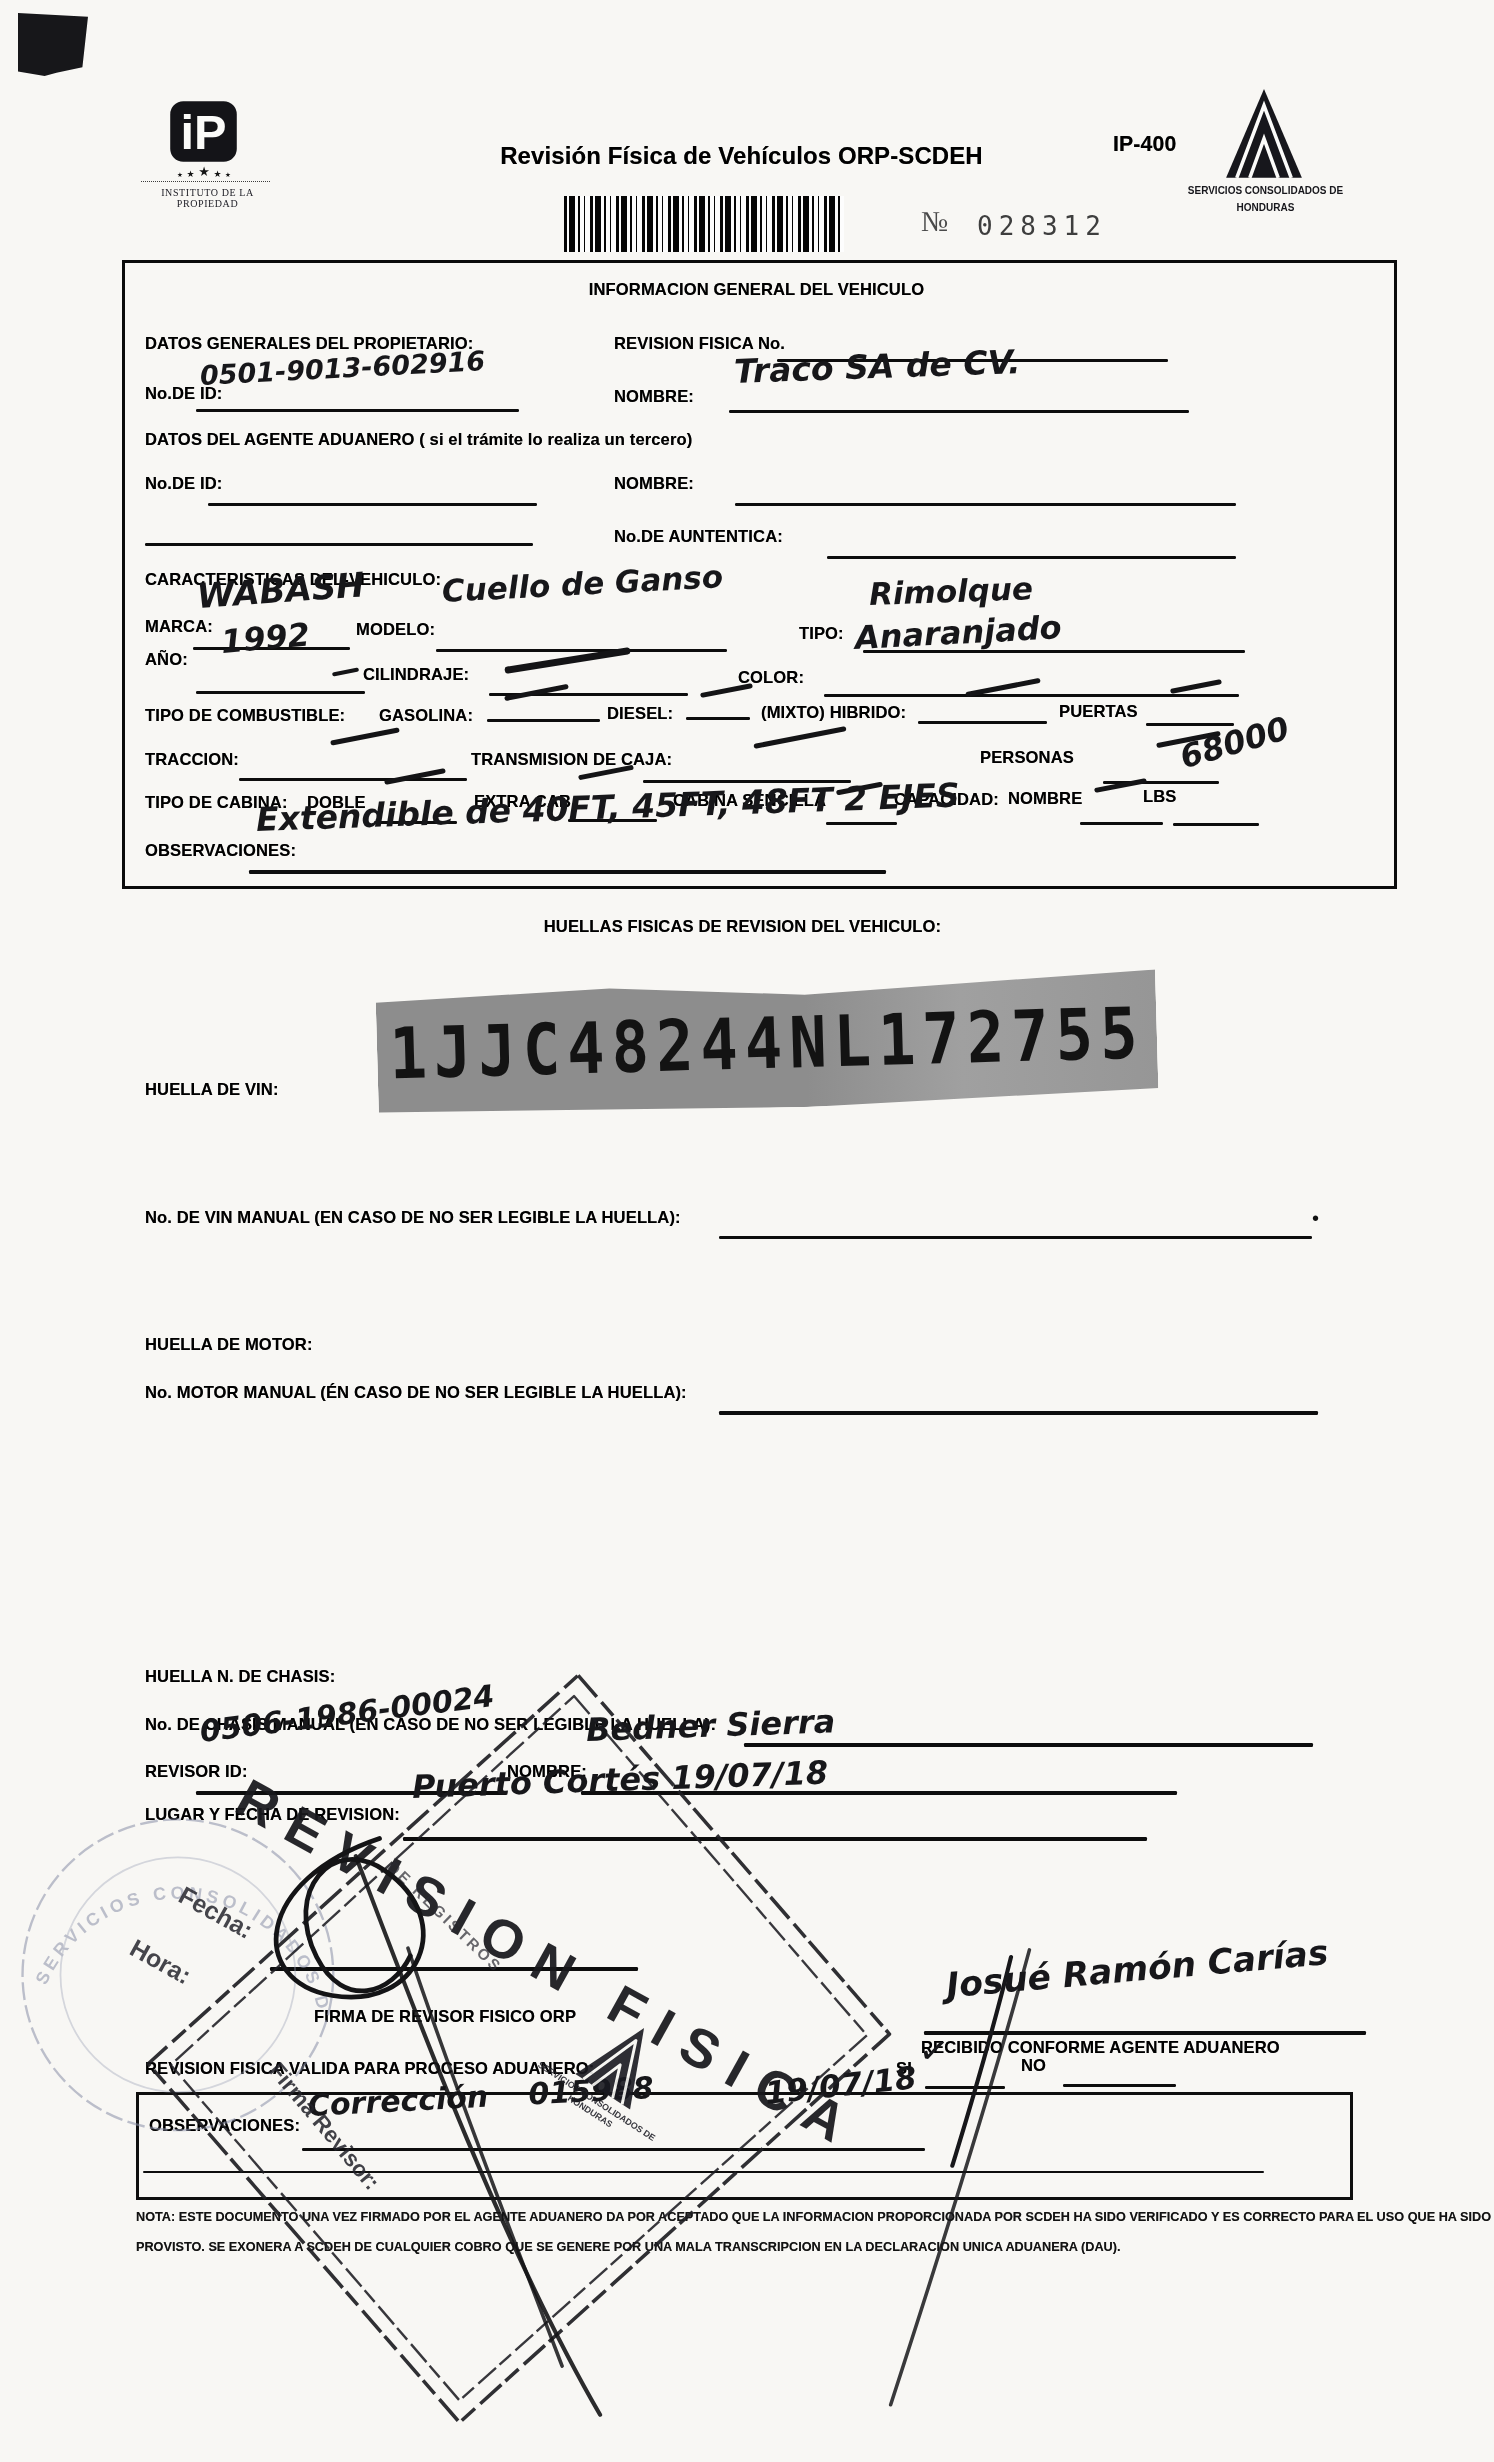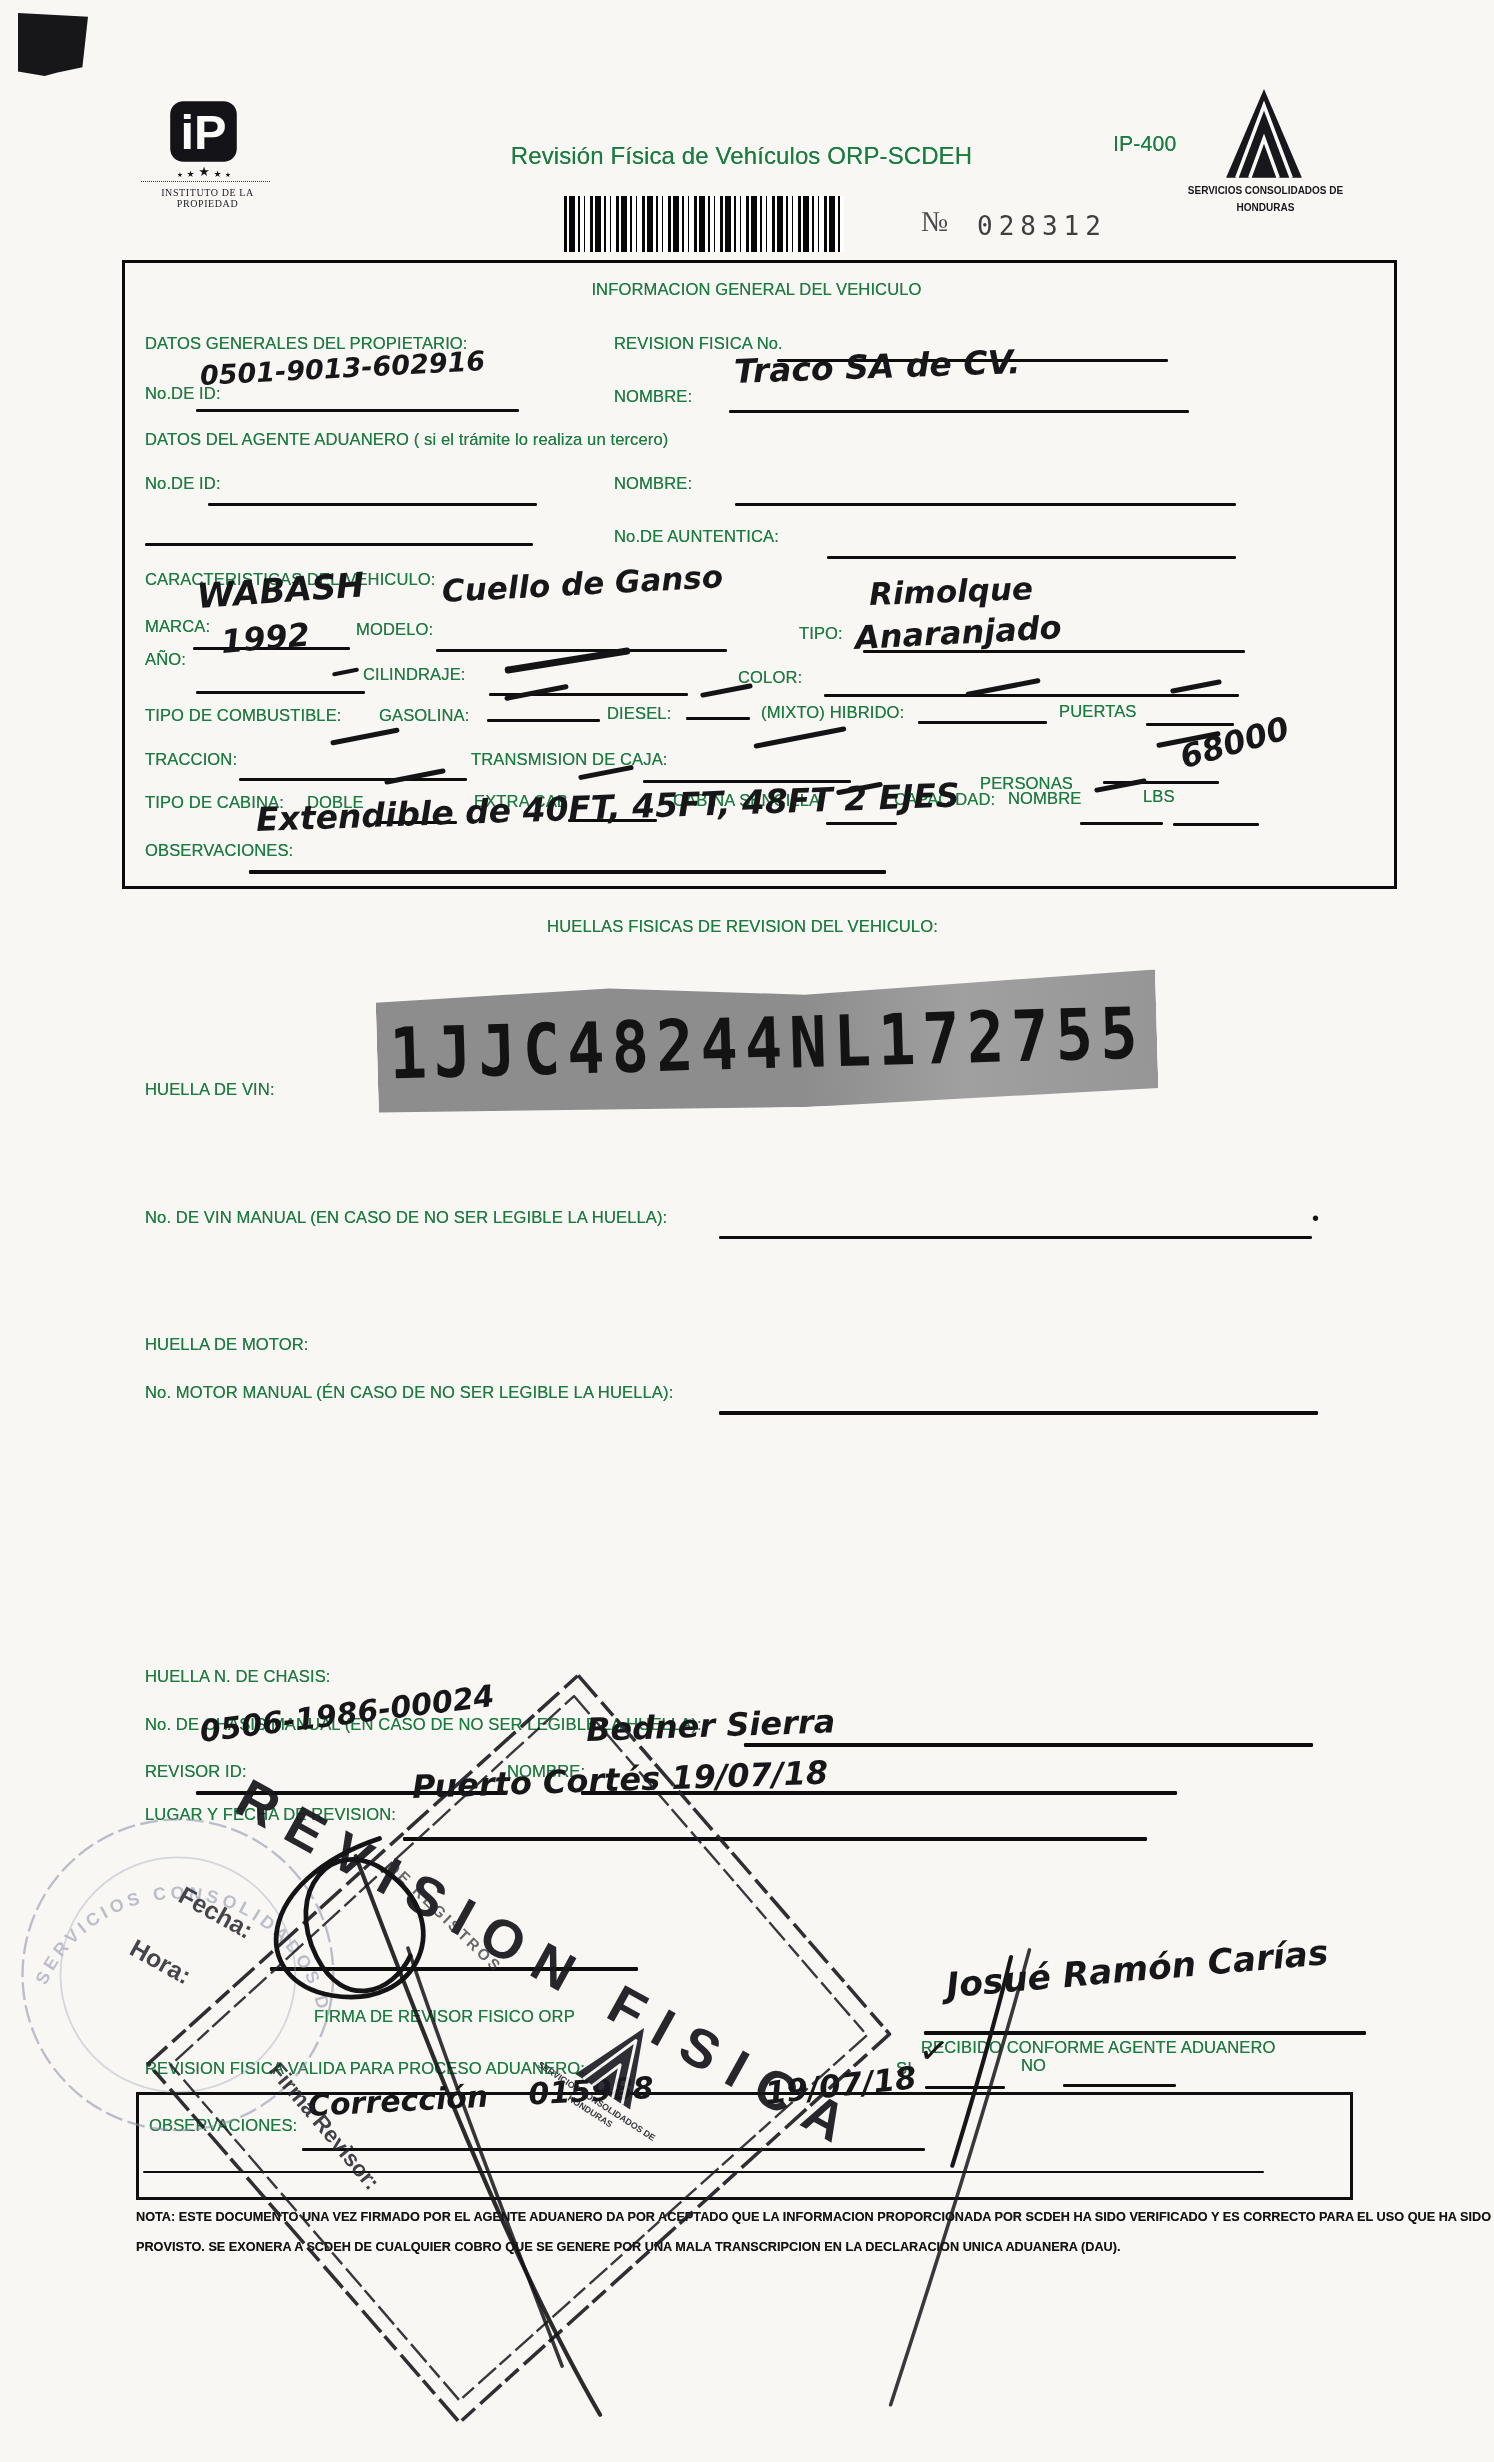--- a/index.html
+++ b/index.html
@@ -1,19 +1,19 @@
 <!DOCTYPE html>
 <html style="font-size:9.5px"><head>
 <meta charset="utf-8">
 <style>
   html,body{margin:0;padding:0;}
   body{width:1494px;height:2462px;position:relative;background:#f8f7f4;overflow:hidden;
        font-family:"Liberation Sans",sans-serif;}
   .abs{position:absolute;}
-  .lbl{position:absolute;font-family:"Liberation Sans",sans-serif;font-weight:normal;color:#15803d;
+  .lbl{position:absolute;font-family:"Liberation Sans",sans-serif;font-weight:bold;color:#000000;
        font-size:16.6px;letter-spacing:0.1px;white-space:nowrap;text-shadow:0 0 0.6px rgba(15,15,15,.55);}
   .center{text-align:center;}
   .hand{position:absolute;font-family:"DejaVu Sans",sans-serif;font-style:italic;font-weight:bold;
         color:#17171a;white-space:nowrap;transform-origin:left center;}
   .rule{position:absolute;background:#0d0d0d;height:3px;border-radius:1.2px;}
   .dash{position:absolute;background:#141416;height:5.3px;border-radius:3px;transform:rotate(-11deg);}
   .formbox{position:absolute;left:122px;top:260px;width:1269px;height:623px;
            border:3.6px solid #0b0b0b;background:transparent;}
   .obsbox{position:absolute;left:136px;top:2092px;width:1211px;height:102px;border:3.6px solid #0e0e0e;}
   .barcode{position:absolute;left:564px;top:196px;width:280px;height:56px;
@@ -135,21 +135,21 @@
 <div class="lbl" style="left:1059px;top:702px;">PUERTAS</div>
 <div class="dash" style="left:1170px;top:684px;width:52px;"></div>
 <div class="rule" style="left:1146px;top:723px;width:88px;"></div>
 
 <div class="lbl" style="left:145px;top:750px;">TRACCION:</div>
 <div class="dash" style="left:330px;top:734px;width:70px;"></div>
 <div class="rule" style="left:239px;top:778px;width:228px;"></div>
 <div class="lbl" style="left:471px;top:750px;">TRANSMISION DE CAJA:</div>
 <div class="dash" style="left:753px;top:735px;width:94px;"></div>
 <div class="rule" style="left:643px;top:780px;width:208px;"></div>
-<div class="lbl" style="left:980px;top:748px;margin-top:26px;">PERSONAS</div>
+<div class="lbl" style="left:980px;top:748px;">PERSONAS</div>
 <div class="dash" style="left:1156px;top:737px;width:65px;"></div>
 <div class="rule" style="left:1103px;top:781px;width:116px;"></div>
 
 <div class="lbl" style="left:145px;top:793px;">TIPO DE CABINA:</div>
 <div class="lbl" style="left:307px;top:793px;">DOBLE</div>
 <div class="dash" style="left:384px;top:774px;width:62px;"></div>
 <div class="rule" style="left:374px;top:821px;width:83px;"></div>
 <div class="lbl" style="left:474px;top:792px;text-align:center;">EXTRA CAB</div>
 <div class="dash" style="left:578px;top:770px;width:56px;"></div>
 <div class="rule" style="left:568px;top:819px;width:89px;"></div>

